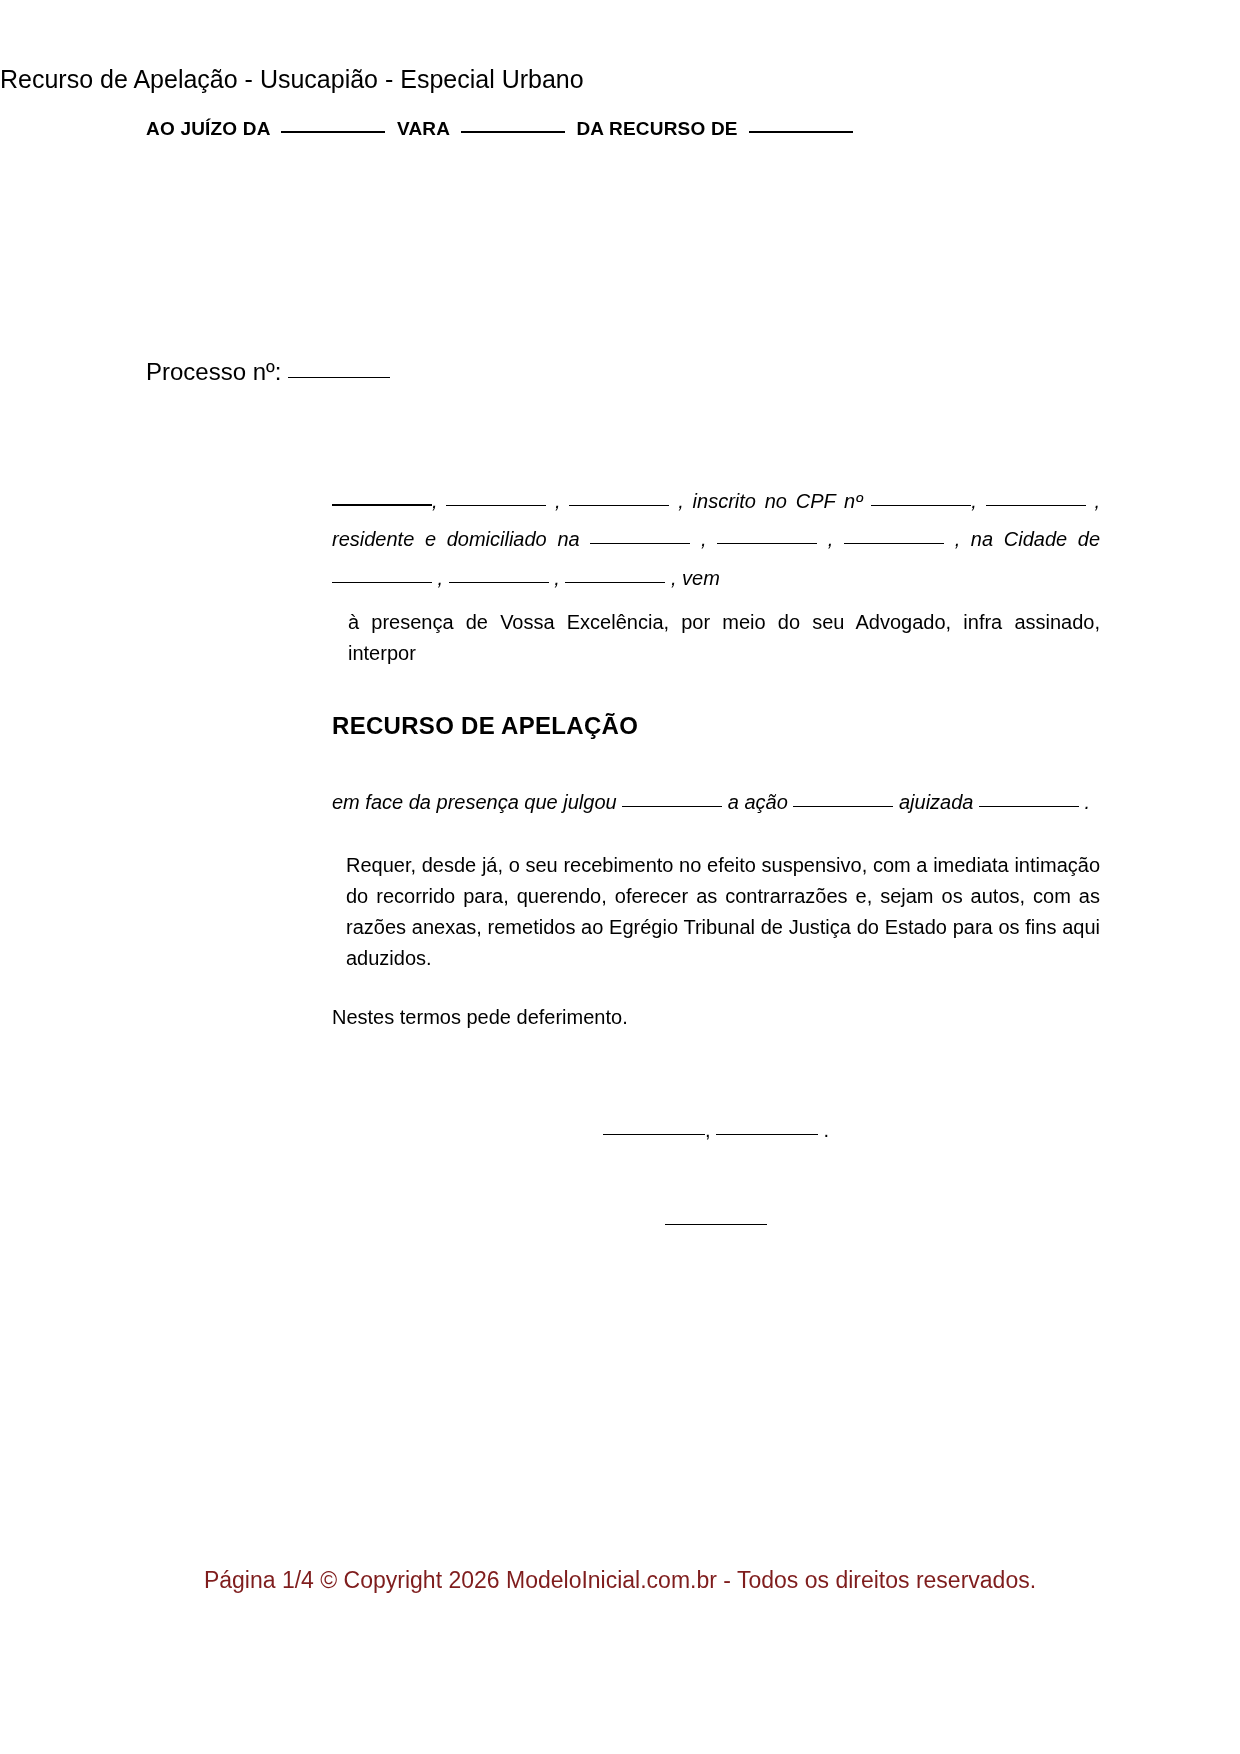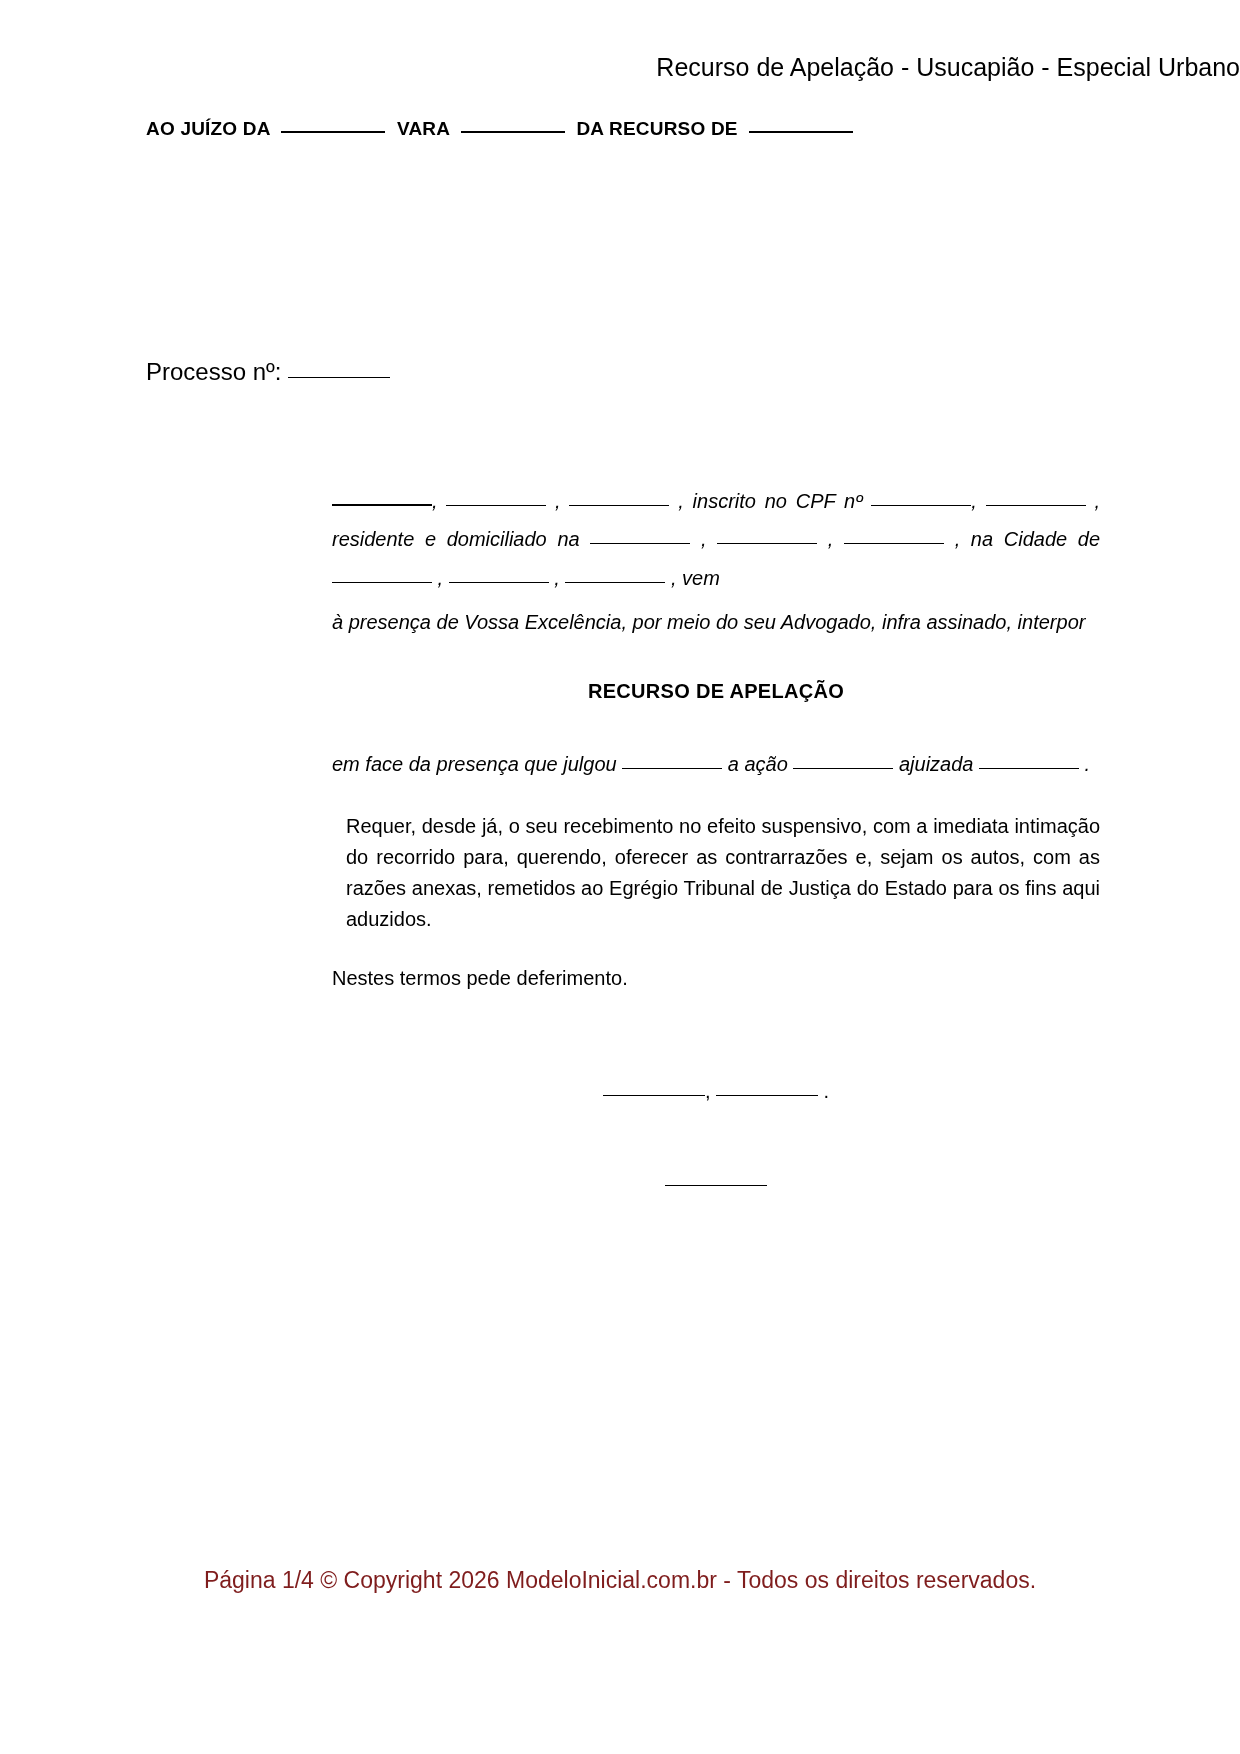--- a/index.html
+++ b/index.html
@@ -17,24 +17,24 @@
     height: 1754px;
     margin: 0 auto;
     background: #ffffff;
     box-sizing: border-box;
     overflow: hidden;
   }
 
   
   .doc-header {
     position: absolute;
-    top: 52px;
+    top: 64px;
     left: 0;
     width: 100%;
-    text-align: right;
+    text-align: left;
     font-size: 25px;
     line-height: 1.2;
     color: #000;
   }
 
   
   .content {
     position: absolute;
     left: 146px;
     right: 140px;
@@ -90,22 +90,21 @@
   .para-qualify .blank {
     width: 100px;
   }
   .para-qualify .blank.bold {
     border-bottom-width: 2.4px;
   }
 
   .title-recurso {
     margin-top: 34px;
     margin-bottom: 34px;
-    text-align: center;
-    font-size: 20px;
+    font-size: 24px;
     font-weight: bold;
     letter-spacing: 0.3px;
   }
 
   .para-gap { height: 28px; }
 
   .signature-city {
     margin-top: 78px;
     text-align: center;
     font-size: 20px;
@@ -167,21 +166,21 @@
         <span class="blank"></span> ,
         <span class="blank"></span> ,
         <span class="blank"></span>
         <span>, na Cidade de</span>
         <span class="blank"></span> ,
         <span class="blank"></span> ,
         <span class="blank"></span>
         <span>, vem</span>
       </div>
 
-      <div class="para-block tight" style="margin-left:0; margin-top:10px;font-style:italic;">à presença de Vossa Excelência, por meio do seu Advogado, infra assinado, interpor</div>
+      <div class="para-block tight" style="margin-left:16px; margin-top:10px;">à presença de Vossa Excelência, por meio do seu Advogado, infra assinado, interpor</div>
 
       <div class="title-recurso">RECURSO DE APELAÇÃO</div>
 
       <div class="para-qualify">
         <span>em face da presença que julgou</span>
         <span class="blank"></span>
         <span>a ação</span>
         <span class="blank"></span>
         <span>ajuizada</span>
         <span class="blank"></span>

